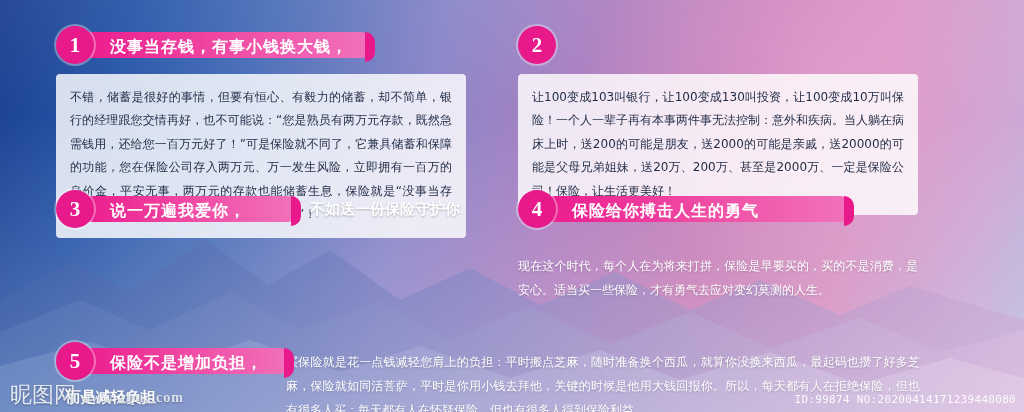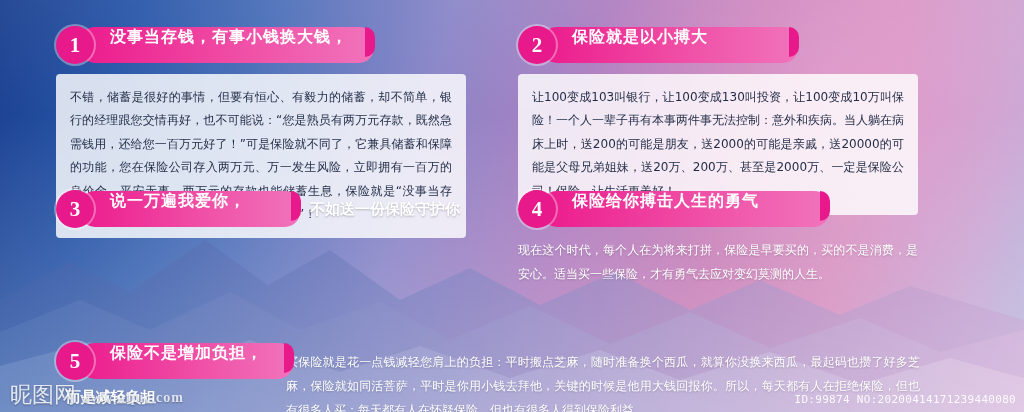--- a/index.html
+++ b/index.html
@@ -44,24 +44,24 @@
     color:#ffffff;
     display:flex;align-items:center;justify-content:center;
     font-size:21px;font-weight:bold;
     font-family:"Liberation Serif","DejaVu Serif",serif;
     box-shadow:0 0 0 2px rgba(255,255,255,0.35);
     flex:0 0 auto;
   }
   .bar{
     position:relative;z-index:2;
     margin-left:-14px;
-    height:36px;
+    height:26px;
     border-radius:15px;
     background:linear-gradient(90deg,#ec1b8d 0%, #f04fa6 55%, #f173bb 100%);
-    display:flex;align-items:flex-start;
+    display:flex;align-items:flex-end;
     padding:0 26px 0 30px;
     box-sizing:border-box;
   }
   .bar-title{
     color:#ffffff;
     font-size:16px;
     font-weight:bold;
     white-space:nowrap;
     letter-spacing:1px;
   }
@@ -83,21 +83,21 @@
     background:rgba(255,255,255,0.82);
     border-radius:4px;
     padding:12px 14px;
     color:#1f2a44;
     font-size:12px;
     line-height:1.95;
     text-align:justify;
     box-sizing:border-box;
   }
   .body-plain{
-    margin-top:10px;
+    margin-top:26px;
     color:#ffffff;
     font-size:12px;
     line-height:2.0;
     text-align:justify;
     text-shadow:0 1px 2px rgba(0,0,0,0.20);
   }
 
   
   #b1{left:56px;top:26px;width:410px;}
   #b2{left:518px;top:26px;width:400px;}
@@ -176,43 +176,39 @@
         <span class="bar-title">没事当存钱，有事小钱换大钱，</span>
         <span class="bar-tail"></span>
       </div>
     </div>
     <div class="body">不错，储蓄是很好的事情，但要有恒心、有毅力的储蓄，却不简单，银行的经理跟您交情再好，也不可能说：“您是熟员有两万元存款，既然急需钱用，还给您一百万元好了！”可是保险就不同了，它兼具储蓄和保障的功能，您在保险公司存入两万元、万一发生风险，立即拥有一百万的身价金，平安无事，两万元的存款也能储蓄生息，保险就是“没事当存钱，有事小钱换大钱，一生平安留笔养老钱”！</div>
   </div>
 
   <div class="block" id="b2">
     <div class="head">
       <div class="num">2</div>
-      <div class="bar" style="padding-right:90px">
-        <span class="bar-title">保险就是以小搏大</span>
-        <span class="bar-tail"></span>
-      </div>
     </div>
     <div class="body">让100变成103叫银行，让100变成130叫投资，让100变成10万叫保险！一个人一辈子再有本事两件事无法控制：意外和疾病。当人躺在病床上时，送200的可能是朋友，送2000的可能是亲戚，送20000的可能是父母兄弟姐妹，送20万、200万、甚至是2000万、一定是保险公司！保险，让生活更美好！</div>
   </div>
 
   <div class="block" id="b3">
     <div class="head">
       <div class="num">3</div>
       <div class="bar b3bar">
         <span class="bar-title">说一万遍我爱你，</span>
         <span class="bar-tail"></span>
       </div>
       <div class="sub" style="font-size:15px">不如送一份保险守护你</div>
     </div>
   </div>
 
   <div class="block" id="b4">
     <div class="head">
       <div class="num">4</div>
-      <div class="bar" style="padding-right:70px">
+      <div class="bar" style="padding-right:94px">
         <span class="bar-title">保险给你搏击人生的勇气</span>
         <span class="bar-tail"></span>
       </div>
     </div>
     <div class="body-plain">现在这个时代，每个人在为将来打拼，保险是早要买的，买的不是消费，是安心。适当买一些保险，才有勇气去应对变幻莫测的人生。</div>
   </div>
 
   <div class="block" id="b5">
     <div class="head">
       <div class="num">5</div>

